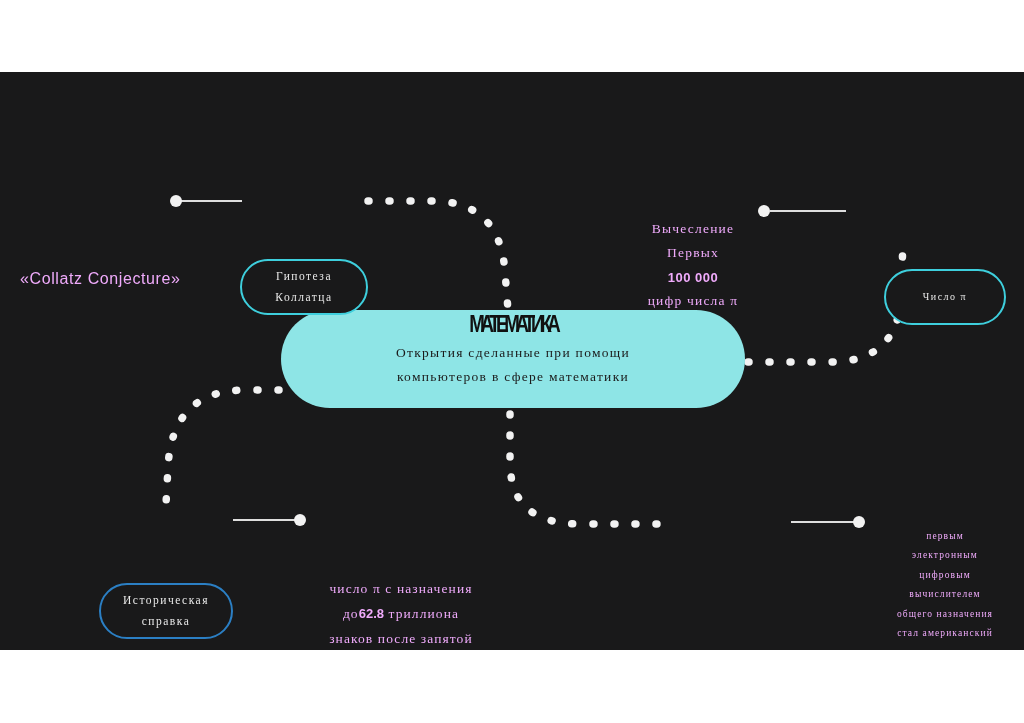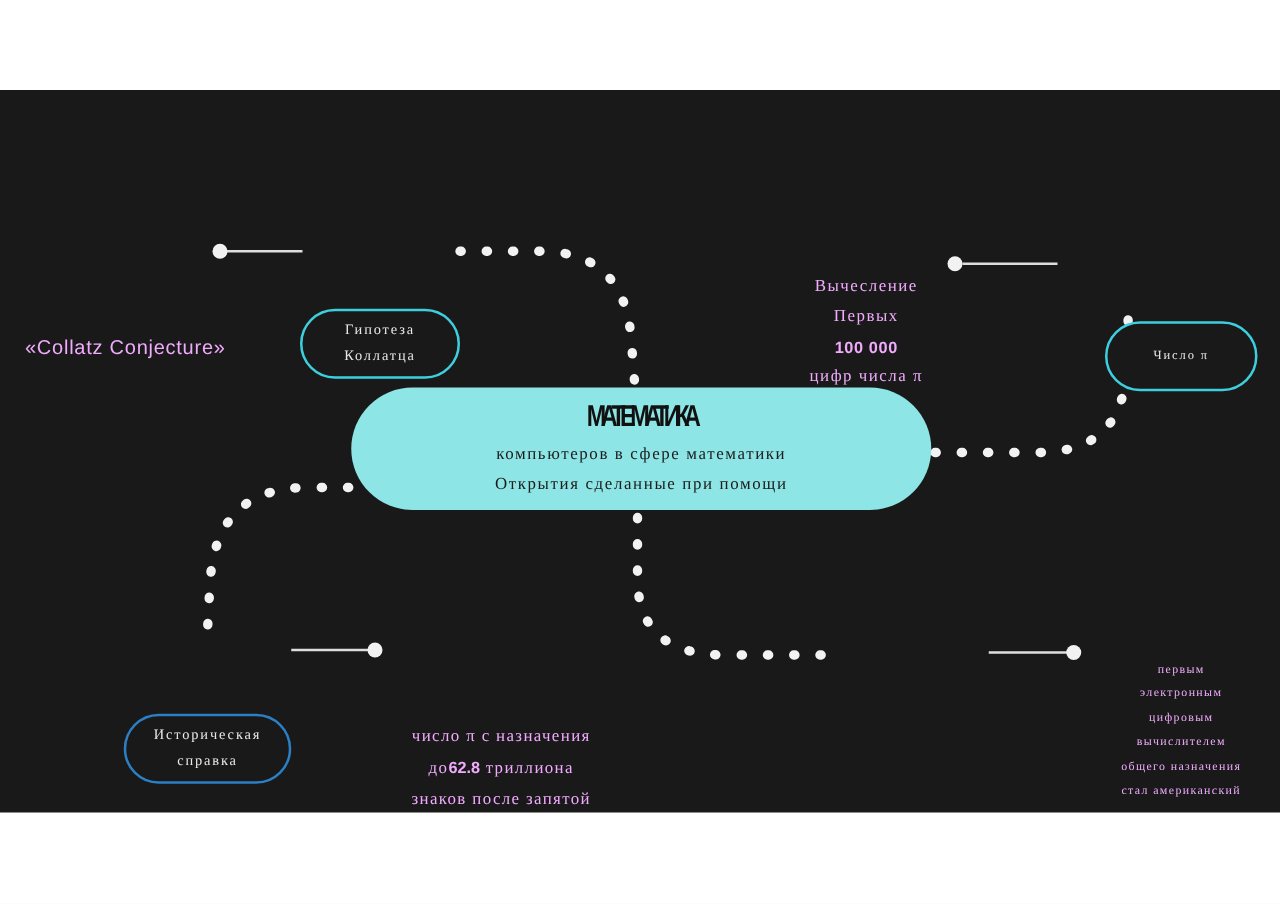--- a/index.html
+++ b/index.html
@@ -44,21 +44,21 @@
     position: absolute;
     left: 281px;
     top: 238px;
     width: 464px;
     height: 98px;
     background: #8ee5e6;
     border-radius: 49px;
     display: flex;
     flex-direction: column;
     align-items: center;
-    justify-content: center;
+    justify-content: flex-start;
   }
   #hub-title {
     font-family: "Liberation Sans", sans-serif;
     font-weight: bold;
     font-size: 24px;
     color: #111111;
     letter-spacing: -5.5px;
     transform: scaleX(0.78);
     margin-bottom: 3px;
     white-space: nowrap;
@@ -82,20 +82,21 @@
     flex-direction: column;
     align-items: center;
     justify-content: center;
     text-align: center;
     color: #e9e9e9;
     font-family: "Liberation Serif", serif;
     font-size: 11.5px;
     letter-spacing: 1.5px;
     line-height: 1.85;
     white-space: nowrap;
+    margin-top: 12px;
   }
   .node.cyan { border: 2.5px solid #3ecfdd; }
   .node.blue { border: 2.5px solid #2b7fc4; }
 
   #node-collatz { left: 240px; top: 175px; width: 124px; height: 52px; }
   #node-pi      { left: 884px; top: 185px; width: 118px; height: 52px; font-size: 10px; }
   #node-hist    { left: 99px;  top: 499px; width: 130px; height: 52px; }
   #node-eniac   { left: 661px; top: 499px; width: 126px; height: 48px; font-size: 13px; }
 
   
@@ -186,22 +187,22 @@
 
       <path d="M 300 318 L 246 318 Q 172 318 168 395 L 166 432"></path>
 
       <path d="M 510 342 L 510 390 Q 510 452 580 452 L 658 452"></path>
     </g>
   </svg>
 
   <div id="hub">
     <div id="hub-title">МАТЕМАТИКА</div>
     <div id="hub-sub">
+      <span class="cap-line">Открытия сделанные при помощи</span>
       <span class="cap-line">компьютеров в сфере математики</span>
-      <span class="cap-line">Открытия сделанные при помощи</span>
     </div>
   </div>
 
   <div class="node cyan" id="node-collatz">
     <span>Гипотеза</span>
     <span>Коллатца</span>
   </div>
   <div class="leader" style="left:176px; top:128px; width:66px;"></div>
   <div class="dot" style="left:170px; top:123px;"></div>
   <div class="caption" id="cap-collatz">«Collatz Conjecture»</div>

